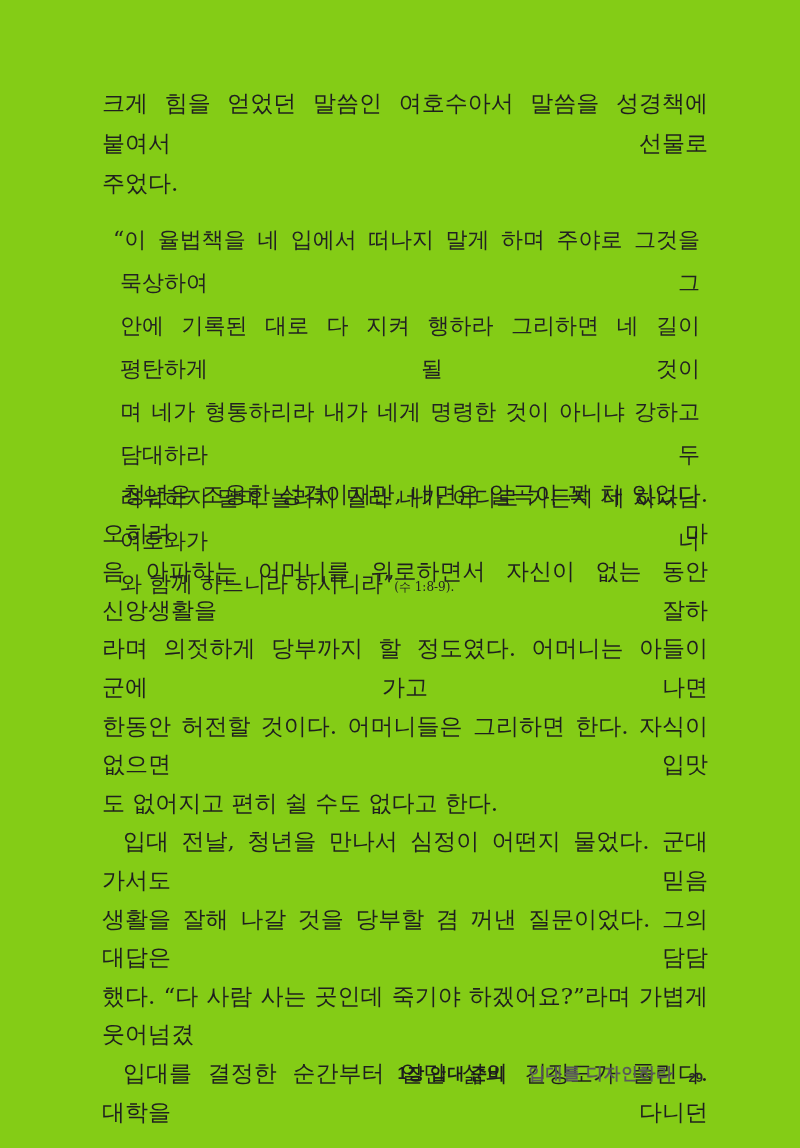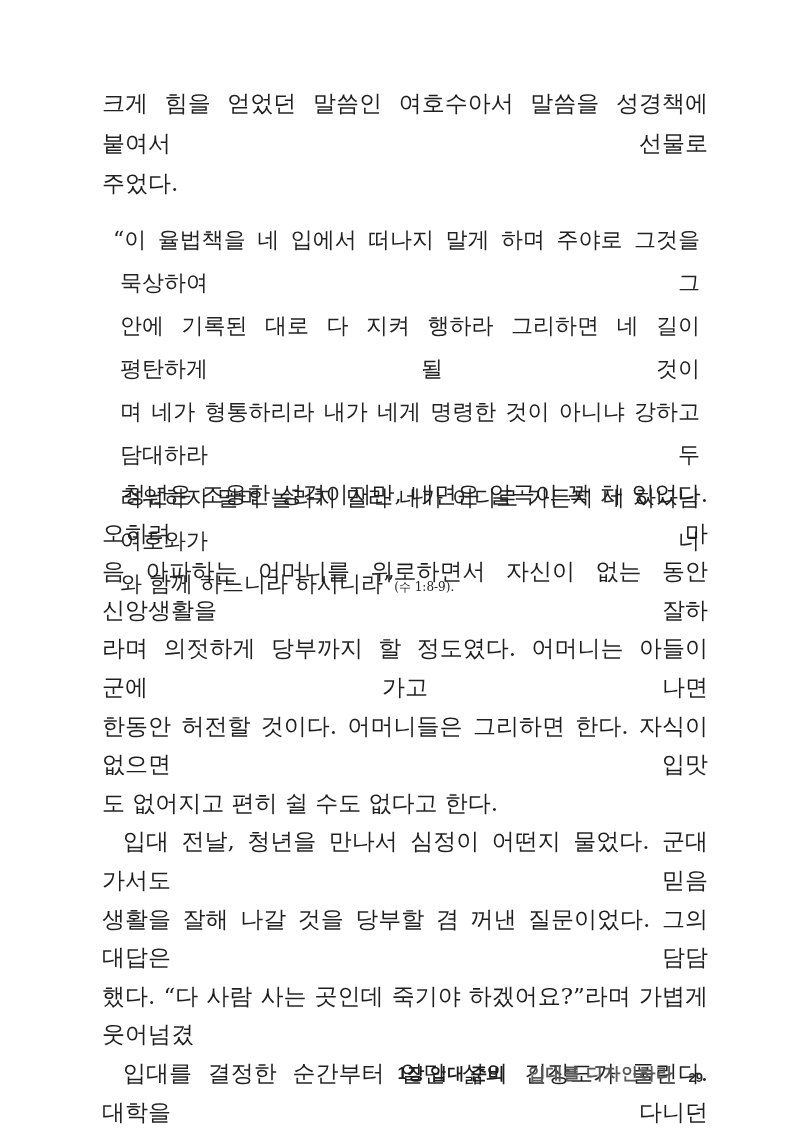--- a/index.html
+++ b/index.html
@@ -1,19 +1,19 @@
 <!DOCTYPE html>
 <html><head>
 <meta charset="utf-8">
 <style>
   html,body{margin:0;padding:0;background:#e8e8e8;}
   .page{
     position:relative;
     width:800px;height:1148px;
-    background:#ffffff;
+    background:#84cc16;
     overflow:hidden;
     font-family:"DejaVu Serif","Liberation Serif",serif;
     color:#1f1f1f;
   }
   .block{position:absolute;left:102px;width:606px;}
   .line{white-space:nowrap;}
   
   .jl{white-space:normal;text-align:justify;text-align-last:justify;word-break:keep-all;}
   
   .ll{text-align:left;}

